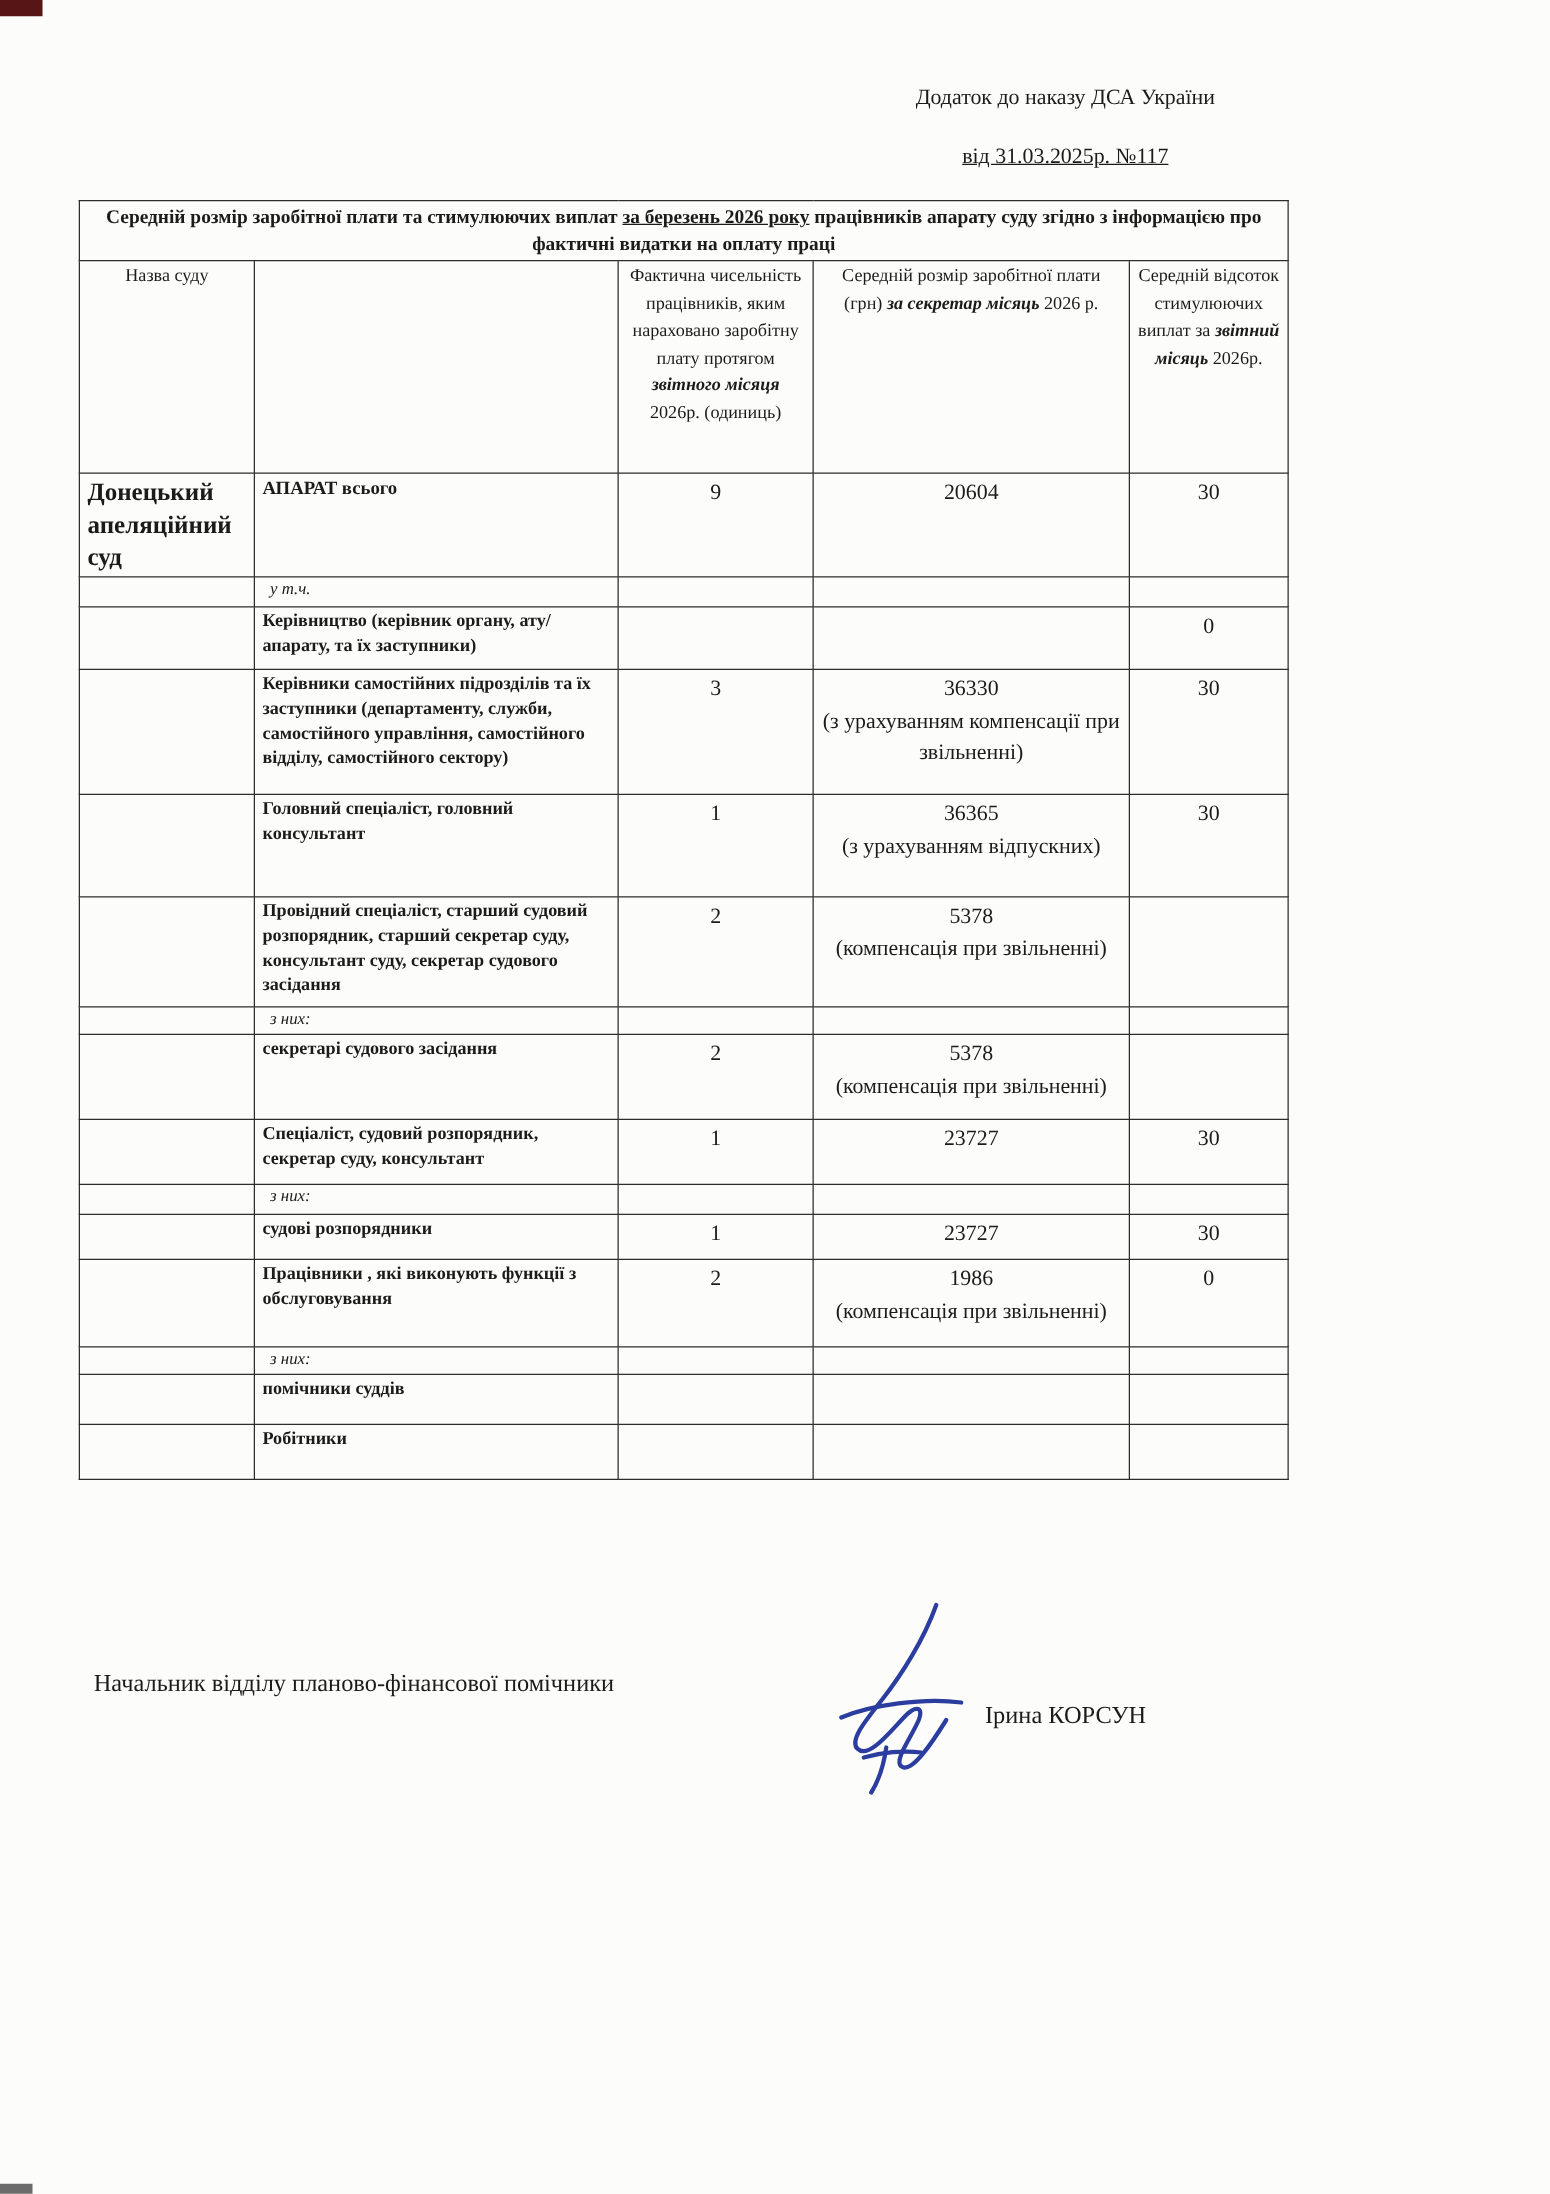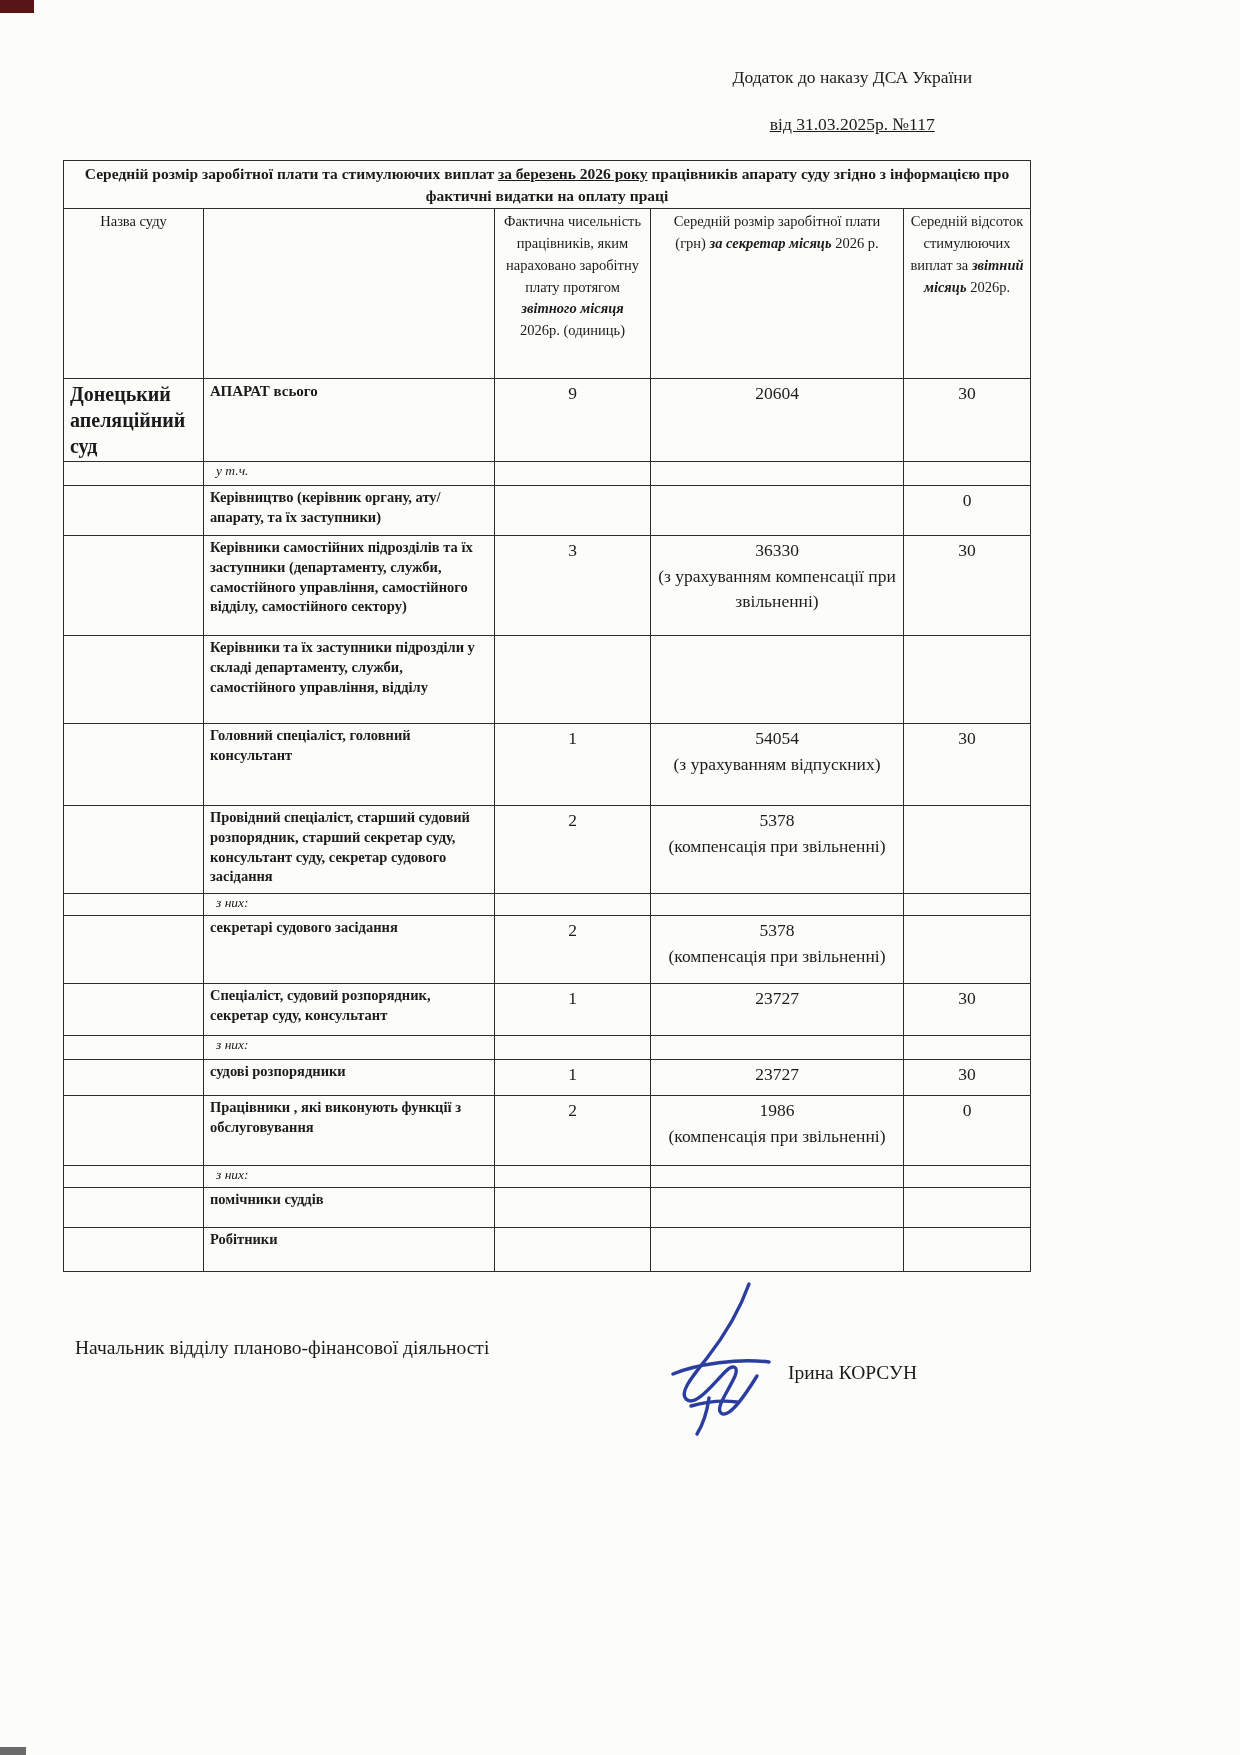--- a/index.html
+++ b/index.html
@@ -105,32 +105,25 @@
         <td class="num col-bonus">0</td>
       </tr>
       <tr class="row-data" style="height: 100px;">
         <td></td>
         <td class="col-category">Керівники самостійних підрозділів та їх заступники (департаменту, служби, самостійного управління, самостійного відділу, самостійного сектору)</td>
         <td class="num col-headcount">3</td>
         <td class="num col-salary">36330
 (з урахуванням компенсації при звільненні)</td>
         <td class="num col-bonus">30</td>
       </tr>
-      <tr class="row-data" style="height: 88px;">
-        <td></td>
-        <td class="col-category">Керівники  та їх заступники підрозділи у складі департаменту, служби, самостійного управління, відділу</td>
-        <td class="num col-headcount"></td>
-        <td class="num col-salary"></td>
-        <td class="num col-bonus"></td>
-      </tr>
       <tr class="row-data" style="height: 82px;">
         <td></td>
         <td class="col-category">Головний спеціаліст, головний консультант</td>
         <td class="num col-headcount">1</td>
-        <td class="num col-salary">54054
+        <td class="num col-salary">36365
 (з урахуванням відпускних)</td>
         <td class="num col-bonus">30</td>
       </tr>
       <tr class="row-data" style="height: 88px;">
         <td></td>
         <td class="col-category">Провідний спеціаліст, старший судовий розпорядник, старший секретар суду, консультант суду, секретар судового засідання</td>
         <td class="num col-headcount">2</td>
         <td class="num col-salary">5378
 (компенсація при звільненні)</td>
         <td class="num col-bonus"></td>
@@ -197,21 +190,21 @@
         <td></td>
         <td class="col-category">Робітники</td>
         <td class="num col-headcount"></td>
         <td class="num col-salary"></td>
         <td class="num col-bonus"></td>
       </tr>
     </tbody>
 </table>
 
 <div class="footer-left">
-  <div>Начальник відділу планово-фінансової діяльності</div>
+  <div>Начальник відділу планово-фінансової помічники</div>
 </div>
 
 <div class="sig">
   <svg width="170" height="160" viewBox="0 0 170 160">
     <g fill="none" stroke="#2b3e9f" stroke-width="3.4" stroke-linecap="round">
       <path d="M104 6 C 94 34, 76 62, 62 80 C 48 98, 34 114, 41 121 C 50 130, 68 106, 80 94 C 88 86, 94 88, 90 98 C 84 112, 70 130, 76 135 C 84 142, 102 114, 112 98"></path>
       <path d="M 28 96 C 52 86, 94 80, 124 84"></path>
       <path d="M 64 120 C 62 134, 57 148, 52 156"></path>
       <path d="M 46 128 C 60 124, 78 122, 92 124"></path>
     </g>

